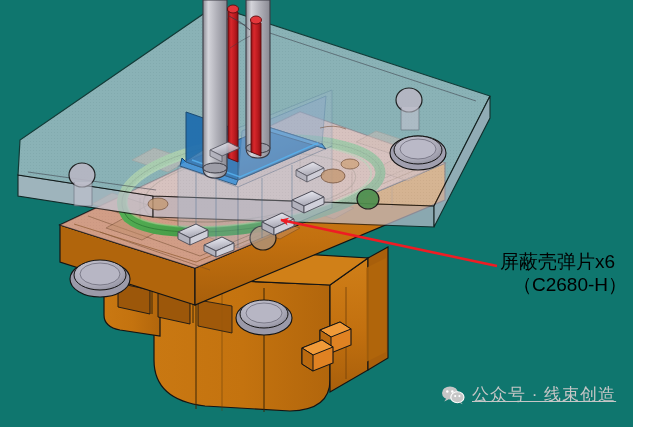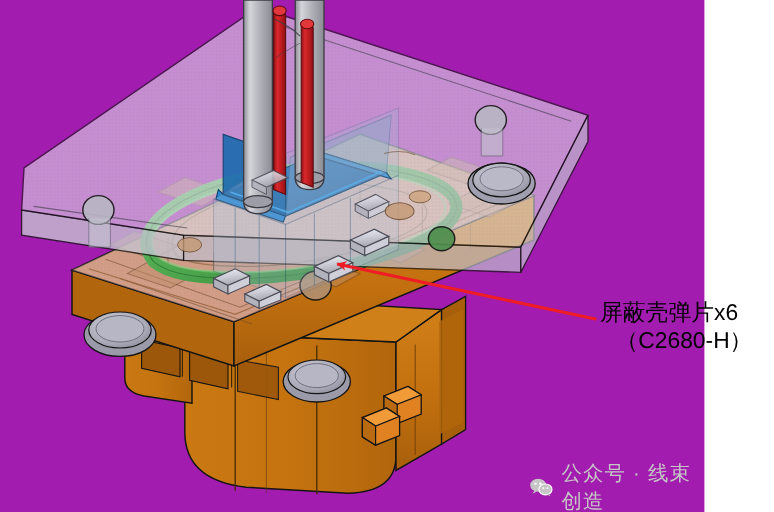--- a/index.html
+++ b/index.html
@@ -11,23 +11,23 @@
   body {
     width: 645px;
     height: 427px;
     position: relative;
     overflow: hidden;
     font-family: "Liberation Sans", "DejaVu Sans", sans-serif;
   }
   #stage {
     position: absolute;
     left: 0; top: 0;
-    width: 587px;
+    width: 633px;
     height: 427px;
-    background: #a21caf;
+    background: #0f766e;
   }
   #cad-svg {
     position: absolute;
     left: 0; top: 0;
     width: 645px;
     height: 427px;
     display: block;
   }
   .annotation-block {
     position: absolute;
@@ -62,21 +62,21 @@
     color: #c6c6c6;
     font-size: 17px;
     letter-spacing: 1px;
     user-select: none;
   }
   .wm-icon {
     width: 24px;
     height: 20px;
     display: block;
   }
-  .wm-text { display: block; }
+  .wm-text { display: block; text-decoration: underline; }
 </style>
 </head>
 <body>
 
 <div id="stage">
 
   <svg id="cad-svg" viewBox="0 0 645 427" xmlns="http://www.w3.org/2000/svg">
     <defs>
 
       <pattern id="hatchPlate" width="3" height="3" patternUnits="userSpaceOnUse">

